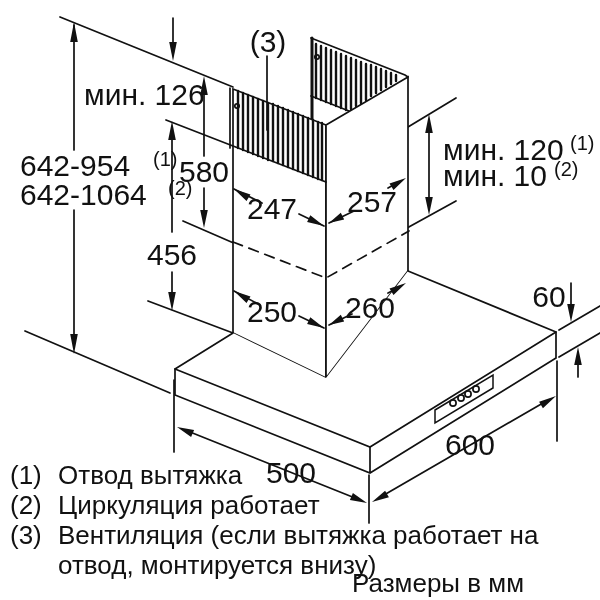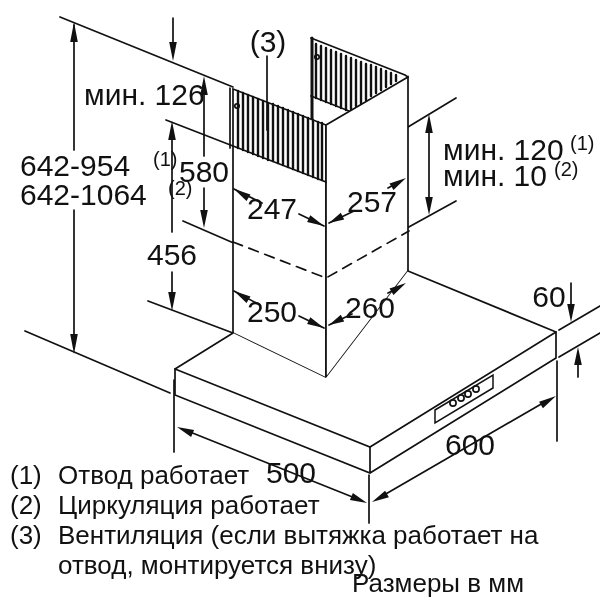--- a/index.html
+++ b/index.html
@@ -142,21 +142,21 @@
     <text class="dim-label" x="549" y="307" text-anchor="middle">60</text>
     <text class="dim-label" x="291" y="483" text-anchor="middle">500</text>
     <text class="dim-label" x="470" y="455" text-anchor="middle">600</text>
     <text class="callout" x="268" y="52" text-anchor="middle">(3)</text>
   </g>
 </svg>
 
 <div id="legend">
   <div class="legend-row">
     <span class="legend-num">(1)</span>
-    <span class="legend-text">Отвод работает</span>
+    <span class="legend-text">Отвод вытяжка</span>
   </div>
   <div class="legend-row">
     <span class="legend-num">(2)</span>
     <span class="legend-text">Циркуляция работает</span>
   </div>
   <div class="legend-row">
     <span class="legend-num">(3)</span>
     <span class="legend-text">Вентиляция (если вытяжка работает на отвод, монтируется внизу)</span>
   </div>
 </div>

